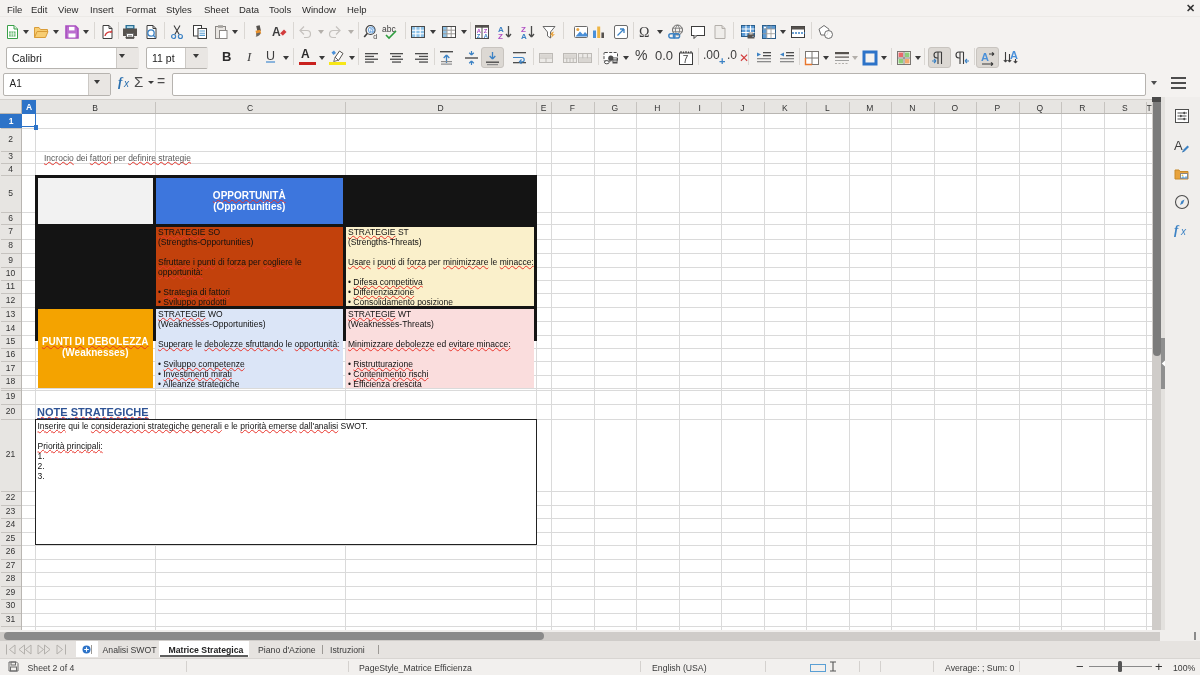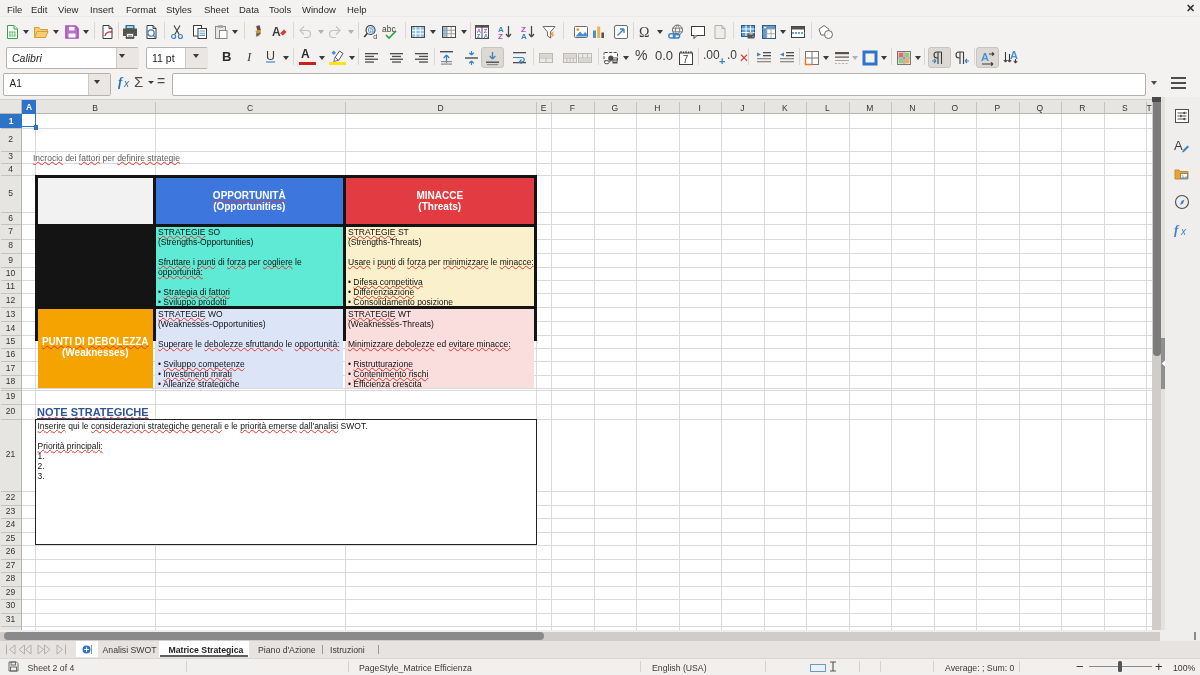--- a/index.html
+++ b/index.html
@@ -251,21 +251,21 @@
         <path d="M2 9h2M5 9h2M8 9h2M11 9h2M14 9h1" stroke="#3c82c4" stroke-width="1.4"></path>
       </svg>
       <div class="sep1" style="left:811px"></div>
       <svg class="abs" style="left:818px;top:24px" width="16" height="16" viewBox="0 0 16 16" fill="none">
         <path d="M6 1.5L11 5.2 9 11H3L1 5.2z" stroke="#6b6b6b" fill="#fff"></path>
         <circle cx="10.5" cy="10.5" r="4" stroke="#6b6b6b" fill="#fff" fill-opacity=".8"></circle>
       </svg>
     </div>
 <div id="ICONS2">
       <div class="combo" style="left:6px;top:46.5px;width:133px;height:22px">
-        <span style="position:absolute;left:5px;top:4px;font-style:italic;font-size:10.5px;color:#222">Calibri</span>
+        <span style="position:absolute;left:5px;top:4px;font-size:10.5px;color:#222">Calibri</span>
         <div style="position:absolute;left:109px;top:0;width:23px;height:20px;background:#e9e6e3"></div>
         <div class="cdiv" style="left:109px"></div>
       </div>
       <div class="drop" style="left:118.5px;top:53.5px;border-top-color:#3a3a3a"></div>
       <div class="combo" style="left:146px;top:46.5px;width:62px;height:22px">
         <span style="position:absolute;left:5px;top:4px;font-size:10.5px;color:#222">11 pt</span>
         <div style="position:absolute;left:38px;top:0;width:23px;height:20px;background:#e9e6e3"></div>
         <div class="cdiv" style="left:38px"></div>
       </div>
       <div class="drop" style="left:192.5px;top:53.5px;border-top-color:#3a3a3a"></div>
@@ -602,26 +602,25 @@
       <div class="v" style="left:741.5px"></div>
       <div class="v" style="left:784px"></div>
       <div class="v" style="left:826.5px"></div>
       <div class="v" style="left:869px"></div>
       <div class="v" style="left:911.5px"></div>
       <div class="v" style="left:954px"></div>
       <div class="v" style="left:996.5px"></div>
       <div class="v" style="left:1039px"></div>
       <div class="v" style="left:1081.5px"></div>
       <div class="v" style="left:1124px"></div>
-<div style="position:absolute;left:11px;top:38.5px;font-size:8.5px;color:#5a5a5a;white-space:nowrap"><span class="sq">Incrocio</span> dei <span class="sq">fattori</span> per <span class="sq">definire strategie</span></div>
+<div style="position:absolute;left:22px;top:38.5px;font-size:8.5px;color:#5a5a5a;white-space:nowrap"><span class="sq">Incrocio</span> dei <span class="sq">fattori</span> per <span class="sq">definire strategie</span></div>
 <div style="position:absolute;left:13px;top:61px;width:501.5px;height:166px;background:#141414">
  <div style="position:absolute;left:2.5px;top:2.5px;width:115.5px;height:46.5px;background:#f2f2f2"></div>
  <div style="position:absolute;left:120.5px;top:2.5px;width:187.5px;height:46.5px;background:#3d76dd;color:#fff;font-weight:bold;font-size:10px;text-align:center;line-height:11.5px;padding-top:12px"><span class="sq">OPPORTUNITÀ</span><br>(Opportunities)</div>
- <div style="position:absolute;left:310.5px;top:2.5px;width:188.5px;height:46.5px;background:#e23b41;color:#fff;font-weight:bold;font-size:10px;text-align:center;line-height:11.5px;padding-top:12px"><span class="sq">MINACCE</span><br>(Threats)</div>
- <div style="position:absolute;left:120.5px;top:51.5px;width:187.5px;height:79.5px;background:#5eead4;font-size:8.5px;color:#111;overflow:hidden">
+ <div style="position:absolute;left:120.5px;top:51.5px;width:187.5px;height:79.5px;background:#c2410c;font-size:8.5px;color:#111;overflow:hidden">
           <div style="position:absolute;left:2.5px;top:0.8px;width:184px;white-space:nowrap"><span class="sq">STRATEGIE</span> SO</div>
           <div style="position:absolute;left:2.5px;top:10.8px;width:184px;white-space:nowrap">(Strengths-Opportunities)</div>
           <div style="position:absolute;left:2.5px;top:20.8px;width:184px;white-space:nowrap"></div>
           <div style="position:absolute;left:2.5px;top:30.8px;width:184px;white-space:nowrap"><span class="sq">Sfruttare</span> i <span class="sq">punti</span> di <span class="sq">forza</span> per <span class="sq">cogliere</span> le</div>
           <div style="position:absolute;left:2.5px;top:40.8px;width:184px;white-space:nowrap"><span class="sq">opportunità:</span></div>
           <div style="position:absolute;left:2.5px;top:50.8px;width:184px;white-space:nowrap"></div>
           <div style="position:absolute;left:2.5px;top:60.8px;width:184px;white-space:nowrap">• <span class="sq">Strategia di fattori</span></div>
           <div style="position:absolute;left:2.5px;top:70.8px;width:184px;white-space:nowrap">• <span class="sq">Sviluppo prodotti</span></div>
         </div>
  <div style="position:absolute;left:310.5px;top:51.5px;width:188.5px;height:79.5px;background:#faf0cb;font-size:8.5px;color:#111;overflow:hidden">

